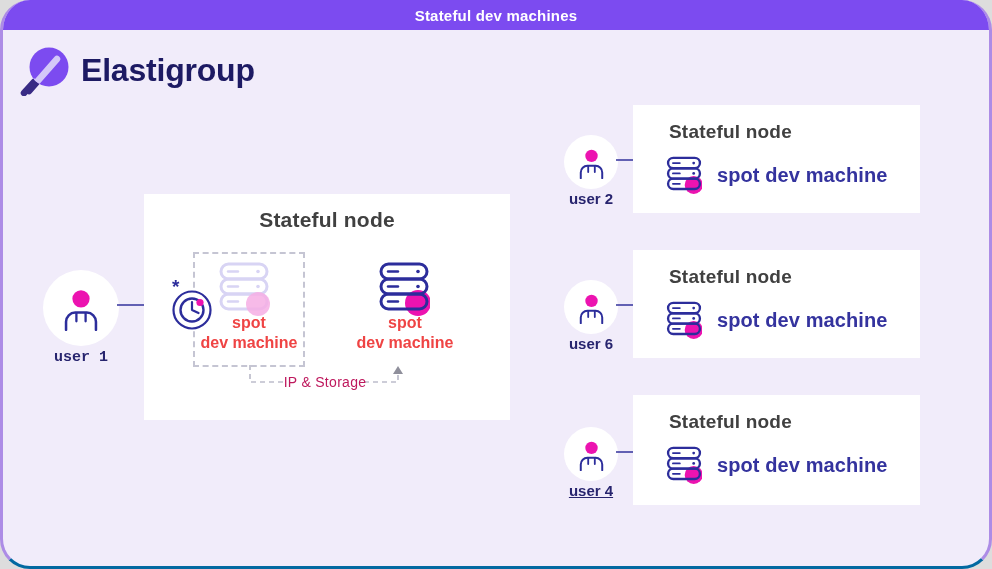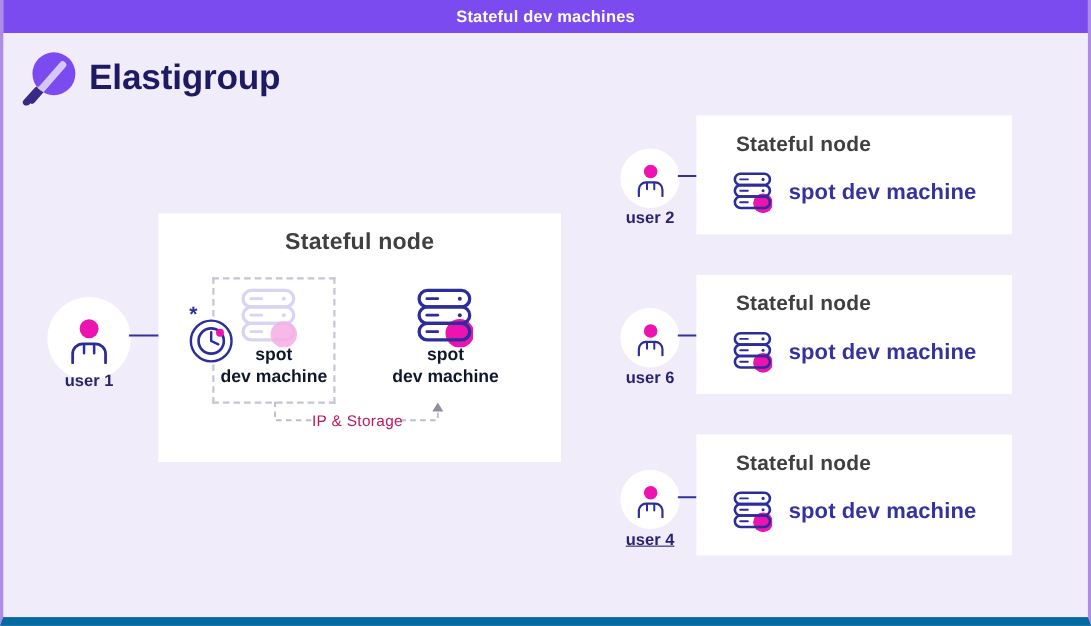--- a/index.html
+++ b/index.html
@@ -1,36 +1,36 @@
 <!DOCTYPE html>
 <html><head>
 <meta charset="utf-8">
 <style>
   html,body{margin:0;padding:0;background:#ddd;}
   *{box-sizing:border-box;}
   #stage{
     position:relative;width:992px;height:569px;overflow:hidden;
     font-family:"Liberation Sans",sans-serif;
     background:#f1ecfa;
-    border-left:3px solid #ad8ce6;border-right:3px solid #ad8ce6;border-bottom:8px solid #0369a1;
+    border-left:3px solid #ad8ce6;border-right:3px solid #ad8ce6;border-bottom:3px solid #0369a1;border-radius:30px;
   }
   .topbar{
     position:absolute;left:-3px;top:0;width:992px;height:30px;background:#7c4bf0;
     display:flex;align-items:center;justify-content:center;
     color:#fff;font-size:15px;font-weight:bold;letter-spacing:.2px;
   }
   .brand{position:absolute;left:17px;top:44px;display:flex;align-items:center;gap:9px;}
   .brand .name{font-size:32px;font-weight:bold;color:#1d1a63;letter-spacing:-.2px;}
   .card{position:absolute;background:#fff;}
   .node-title{color:#404040;font-weight:bold;letter-spacing:.2px;}
   .user-circle{position:absolute;background:#fff;border-radius:50%;display:flex;align-items:center;justify-content:center;}
   .user-label{position:absolute;text-align:center;font-size:15px;font-weight:bold;color:#27246e;}
   .machine-label{font-size:20px;font-weight:bold;color:#34339e;letter-spacing:.1px;}
   .dashed-box{position:absolute;border:2px dashed #c5c5d3;}
-  .mach-caption{position:absolute;text-align:center;font-size:16px;line-height:20px;font-weight:bold;color:#0f172a;}
+  .mach-caption{position:absolute;text-align:center;font-size:16px;line-height:20px;font-weight:bold;color:#ef4444;}
   .storage-label{position:absolute;width:86px;text-align:center;font-size:14px;font-weight:normal;color:#be185d;letter-spacing:.3px;}
   .footnote{position:absolute;left:122px;top:433px;width:400px;text-align:center;
     font-size:13px;line-height:16px;color:#31309b;}
   .asterisk{position:absolute;font-size:19px;font-weight:bold;color:#2c2d9b;}
   svg{display:block;}
 </style>
 </head>
 <body>
 
 <div id="stage">
@@ -61,21 +61,21 @@
 
   <div class="user-circle" style="left:40px;top:270px;width:76px;height:76px;">
     <span>
       <svg width="46" height="46" viewBox="0 0 40 40">
         <circle cx="20" cy="12" r="7.5" fill="#ec13b0"></circle>
         <path d="M7 39 V32 c0-4.4 3.6-8 8-8 h10 c4.4 0 8 3.6 8 8 V39" fill="#fff" stroke="#2c2d9b" stroke-width="2.2" stroke-linecap="round"></path>
         <path d="M16 24.5 v7 M24 24.5 v7" fill="none" stroke="#2c2d9b" stroke-width="2" stroke-linecap="round"></path>
       </svg>
     </span>
   </div>
-  <div class="user-label" style="left:40px;top:338px;width:76px;">user 1</div>
+  <div class="user-label" style="left:40px;top:349px;width:76px;font-family:Liberation Mono, monospace;">user 1</div>
 
   <span style="position:absolute;left:114px;top:298px;">
     <svg width="66" height="14" viewBox="0 0 66 14">
       <line x1="0" y1="7" x2="56" y2="7" stroke="#32329b" stroke-width="1.7"></line>
       <polygon points="56,2 66,7 56,12" fill="#32329b"></polygon>
     </svg>
   </span>
 
   <div class="card" style="left:141px;top:194px;width:366px;height:226px;">
     <div class="node-title" style="position:absolute;left:0;top:14px;width:100%;text-align:center;font-size:21px;">Stateful node</div>

